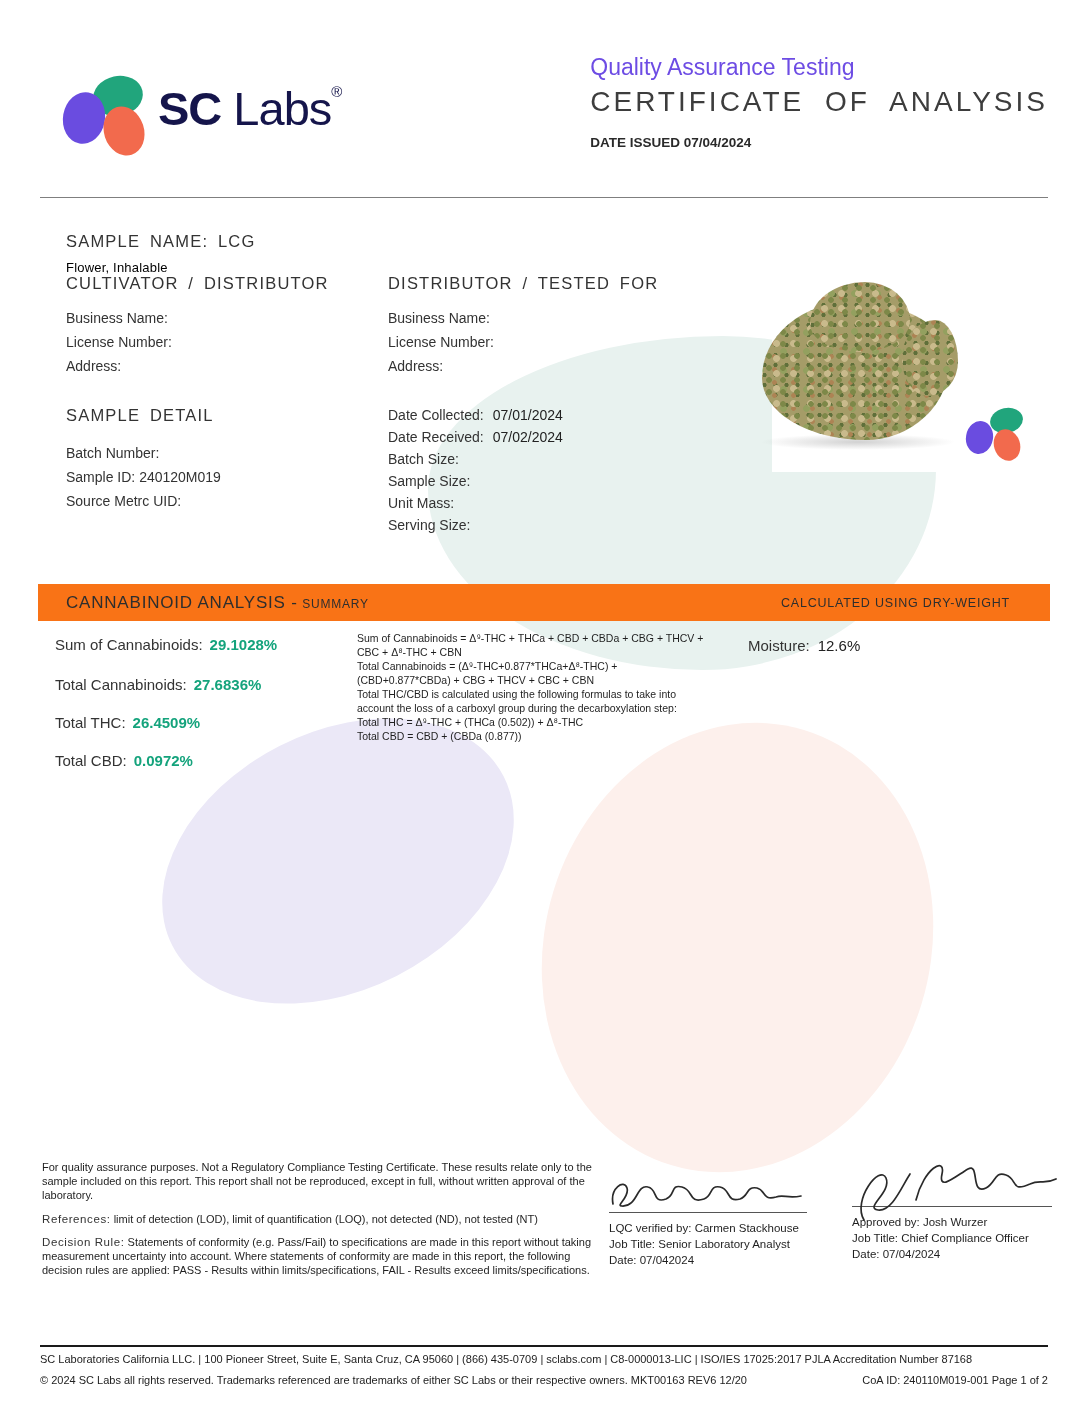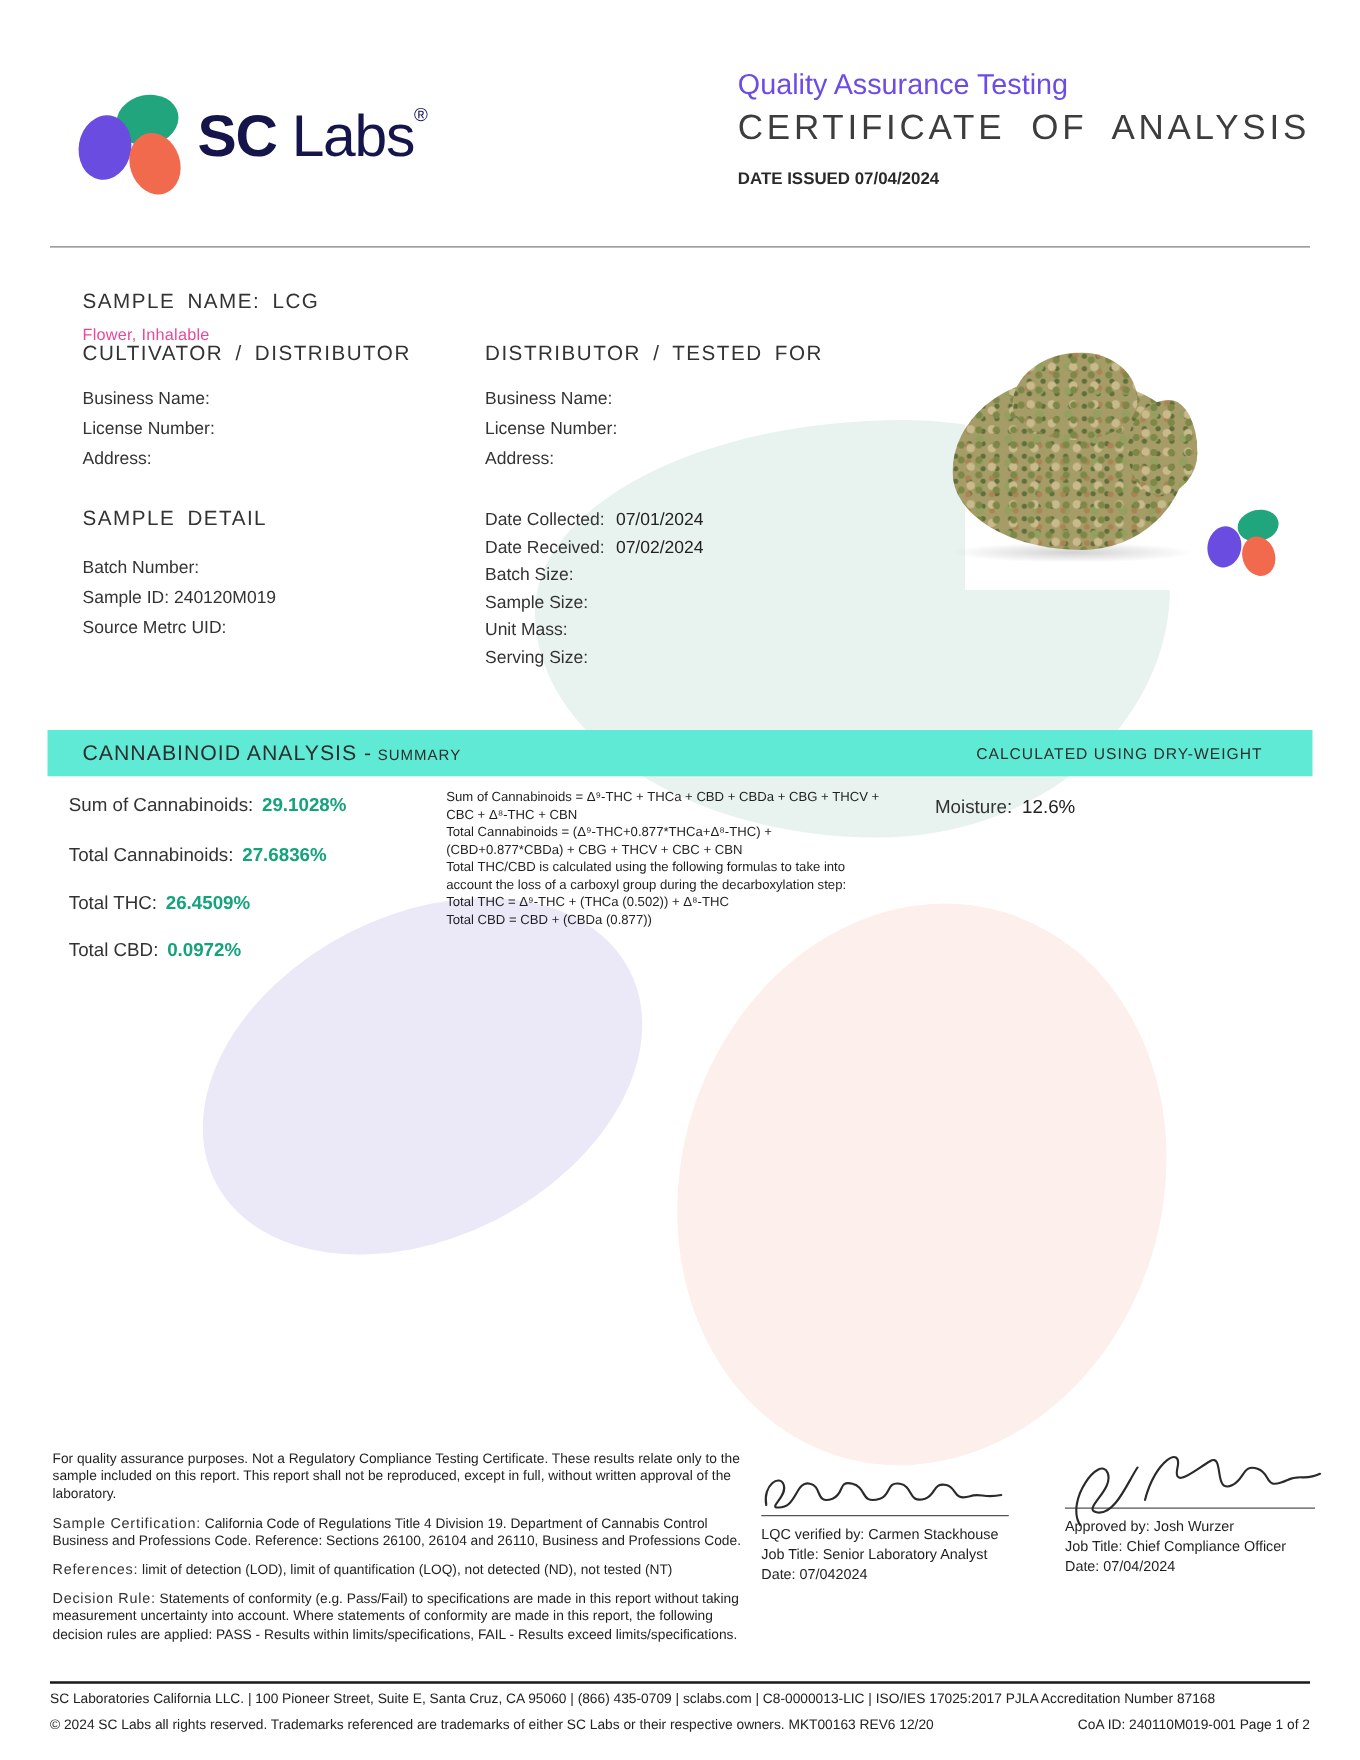--- a/index.html
+++ b/index.html
@@ -33,21 +33,21 @@
   .hdr-program { font-size:23px; color:#6d4ce4; margin-bottom:5px; }
   .hdr-title { font-size:28px; color:#3d3d3d; letter-spacing:3px; word-spacing:10px; }
   .hdr-date { margin-top:17px; font-size:13.5px; font-weight:bold; color:#2a2a2a; }
 
   .rule-top { left:40px; top:197px; width:1008px; border-top:1px solid #7f7f7f; height:0; }
 
   
   .sec-h { font-size:16.5px; letter-spacing:1.2px; word-spacing:4px; color:#333; }
   .lbl { font-size:14px; color:#333; }
   .sample-name { left:66px; top:232px; }
-  .sample-name .sub { font-size:13px; color:#ec4899; margin-top:9px; letter-spacing:0.2px; }
+  .sample-name .sub { font-size:13px; color:#000000; margin-top:9px; letter-spacing:0.2px; }
   .cultivator { left:66px; top:274px; }
   .distributor { left:388px; top:274px; }
   .info-rows { margin-top:13px; }
   .info-rows .lbl { line-height:24px; }
   .sample-detail { left:66px; top:406px; }
   .sample-detail .info-rows { margin-top:16px; }
   .dates { left:388px; top:404px; }
   .dates .lbl { line-height:22px; }
   .dates .val { margin-left:9px; color:#222; }
 
@@ -66,21 +66,21 @@
   .bud-lobe1 { left:58px; top:2px;  width:100px; height:70px; border-radius:55% 45% 50% 50% / 60% 55% 45% 40%; }
   .bud-lobe2 { left:150px; top:40px; width:56px; height:76px; border-radius:60% 40% 55% 45% / 50% 55% 45% 50%; }
   .bud-shadow { position:absolute; left:8px; bottom:-2px; width:196px; height:16px;
     background:radial-gradient(ellipse at center, rgba(90,90,90,0.28), transparent 70%); }
 
   .sm-green  { left:990px; top:408px; width:33px; height:25px; background:#21a57c; transform:rotate(-12deg); }
   .sm-purple { left:966px; top:421px; width:27px; height:33px; background:#6a4ce0; transform:rotate(10deg); }
   .sm-orange { left:994px; top:429px; width:26px; height:32px; background:#f26a4d; transform:rotate(-18deg); }
 
   
-  .cann-bar { left:38px; top:584px; width:1012px; height:37px; background:#5eead4;
+  .cann-bar { left:38px; top:584px; width:1012px; height:37px; background:#f97316;
               display:flex; align-items:center; justify-content:space-between; padding:0 40px 0 28px; }
   .cann-h-main { font-size:17px; color:#2e2e2e; letter-spacing:0.8px; }
   .cann-h-sub { font-size:12px; color:#2e2e2e; letter-spacing:0.8px; }
   .cann-h-right { font-size:12.5px; color:#2e2e2e; letter-spacing:0.8px; }
 
   .summary { left:55px; top:636px; }
   .sum-row { font-size:15px; color:#333; }
   .sum-row .v { font-weight:bold; color:#14a37c; margin-left:7px; }
   .sum-row + .sum-row { margin-top:21px; }
   .sum-row:nth-child(2) { margin-top:23px; }
@@ -209,21 +209,20 @@
     <div>Total Cannabinoids = (Δ⁹-THC+0.877*THCa+Δ⁸-THC) + (CBD+0.877*CBDa) + CBG + THCV + CBC + CBN</div>
     <div>Total THC/CBD is calculated using the following formulas to take into account the loss of a carboxyl group during the decarboxylation step:</div>
     <div>Total THC = Δ⁹-THC + (THCa (0.502)) + Δ⁸-THC</div>
     <div>Total CBD = CBD + (CBDa (0.877))</div>
   </div>
 
   <div class="z moisture"><span>Moisture:</span><span class="v">12.6%</span></div>
 
   <div class="z disclaimer">
     <p>For quality assurance purposes. Not a Regulatory Compliance Testing Certificate. These results relate only to the sample included on this report. This report shall not be reproduced, except in full, without written approval of the laboratory.</p>
-    <p><span class="lead">Sample Certification:</span><span> California Code of Regulations Title 4 Division 19. Department of Cannabis Control Business and Professions Code. Reference: Sections 26100, 26104 and 26110, Business and Professions Code.</span></p>
     <p><span class="lead">References:</span><span> limit of detection (LOD), limit of quantification (LOQ), not detected (ND), not tested (NT)</span></p>
     <p><span class="lead">Decision Rule:</span><span> Statements of conformity (e.g. Pass/Fail) to specifications are made in this report without taking measurement uncertainty into account. Where statements of conformity are made in this report, the following decision rules are applied: PASS - Results within limits/specifications, FAIL - Results exceed limits/specifications.</span></p>
   </div>
 
   <div class="sig-block sig-left">
     <svg class="sig-svg" width="198" height="46" viewBox="0 0 198 46">
       <path d="M4 32 C1 16 15 7 18 16 C21 25 6 34 13 34 C29 35 27 12 39 15 C49 17 43 32 57 27 C67 23 61 12 73 15 C85 18 79 32 95 27 C104 24 100 13 111 15 C122 17 117 31 131 27 C140 24 137 14 148 16 C157 18 153 29 167 25 C175 22 178 27 192 24" fill="none" stroke="#2a2a2a" stroke-width="1.7" stroke-linecap="round"></path>
     </svg>
     <div class="sig-line"></div>
     <div class="sig-text">

